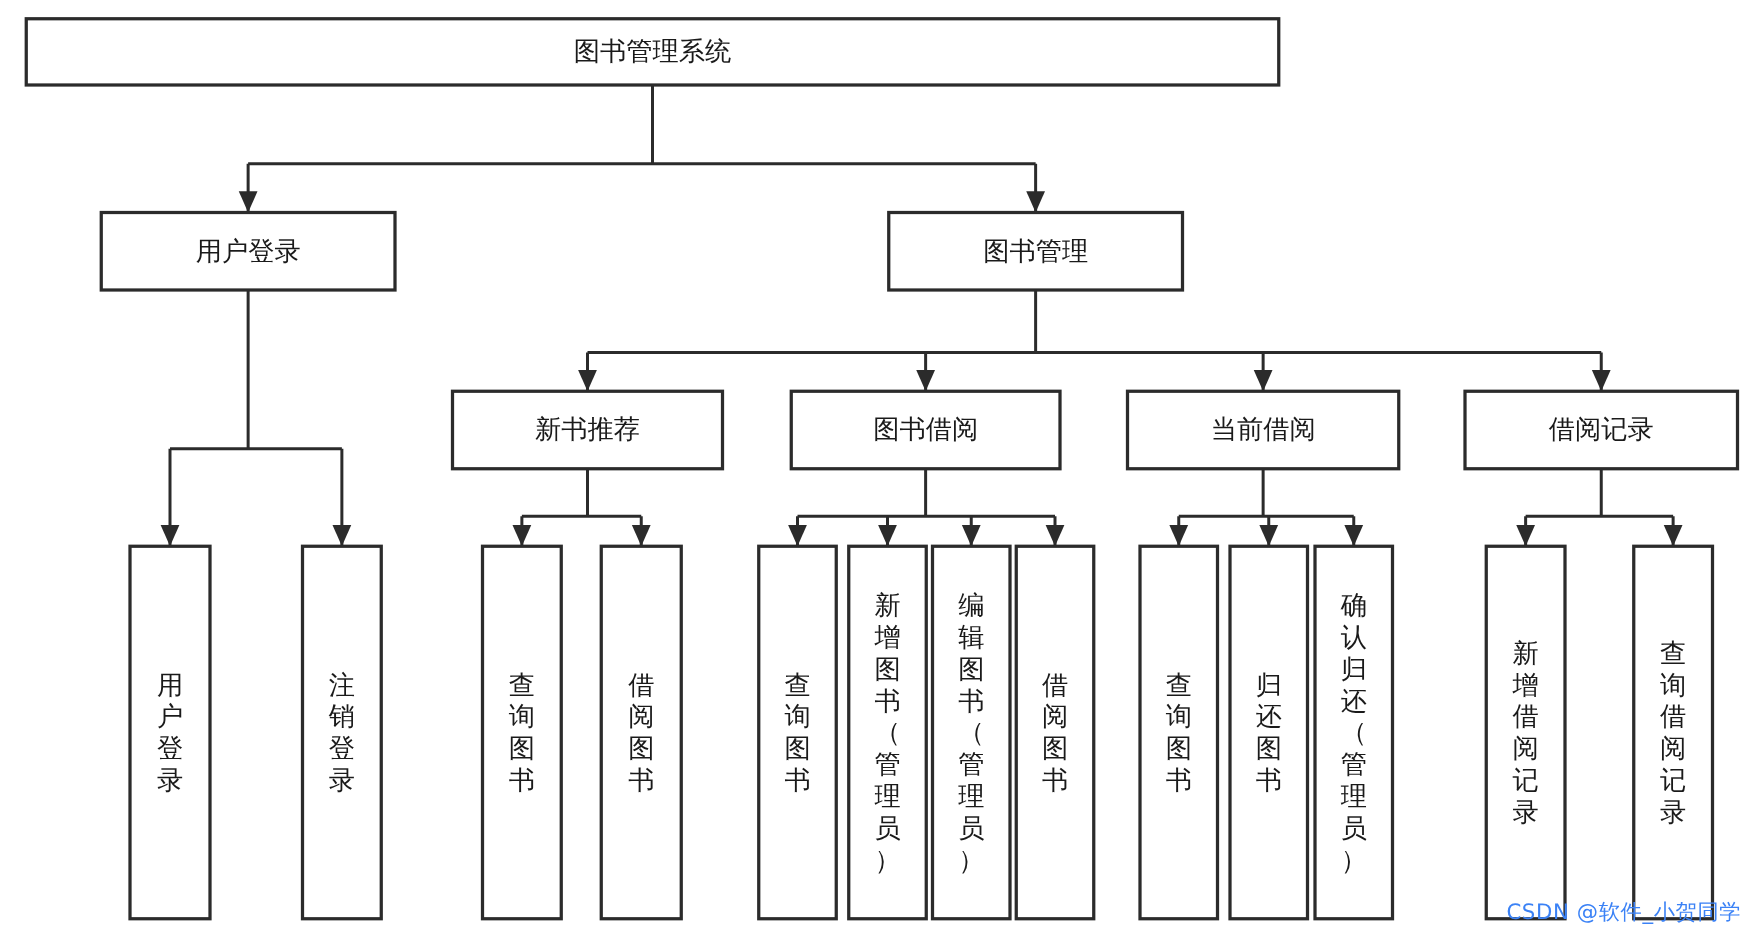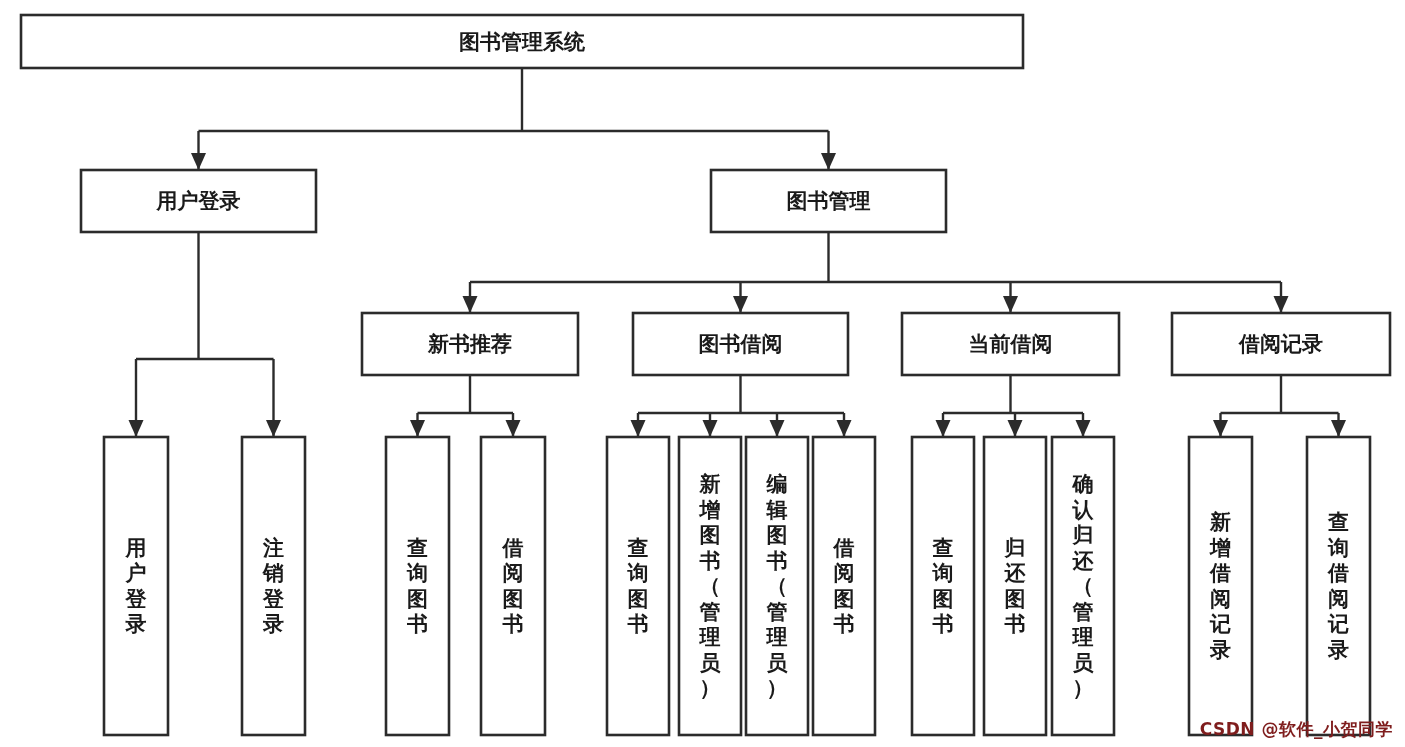--- a/index.html
+++ b/index.html
@@ -12,21 +12,20 @@
     width: 1405px;
     height: 747px;
     overflow: hidden;
     font-family: "DejaVu Sans", "Liberation Sans", sans-serif;
   }
   #diagram-root {
     position: relative;
     width: 1405px;
     height: 747px;
     background: #ffffff;
-    font-weight: bold;
   }
   svg#tree-svg {
     position: absolute;
     left: 0;
     top: 0;
     width: 1405px;
     height: 747px;
     display: block;
   }
   .node-box {
@@ -55,21 +54,21 @@
   .arrow-head {
     fill: #2b2b2b;
     stroke: none;
   }
   .watermark {
     position: absolute;
     right: 12px;
     bottom: 6px;
     font-family: "DejaVu Sans", "Liberation Sans", sans-serif;
     font-size: 17px;
-    color: #7f1d1d;
+    color: #3b82f6;
     letter-spacing: 0.5px;
     white-space: nowrap;
     user-select: none;
     margin-top: 21px;
   }
 </style>
 </head>
 <body>
 
 <div id="diagram-root">

